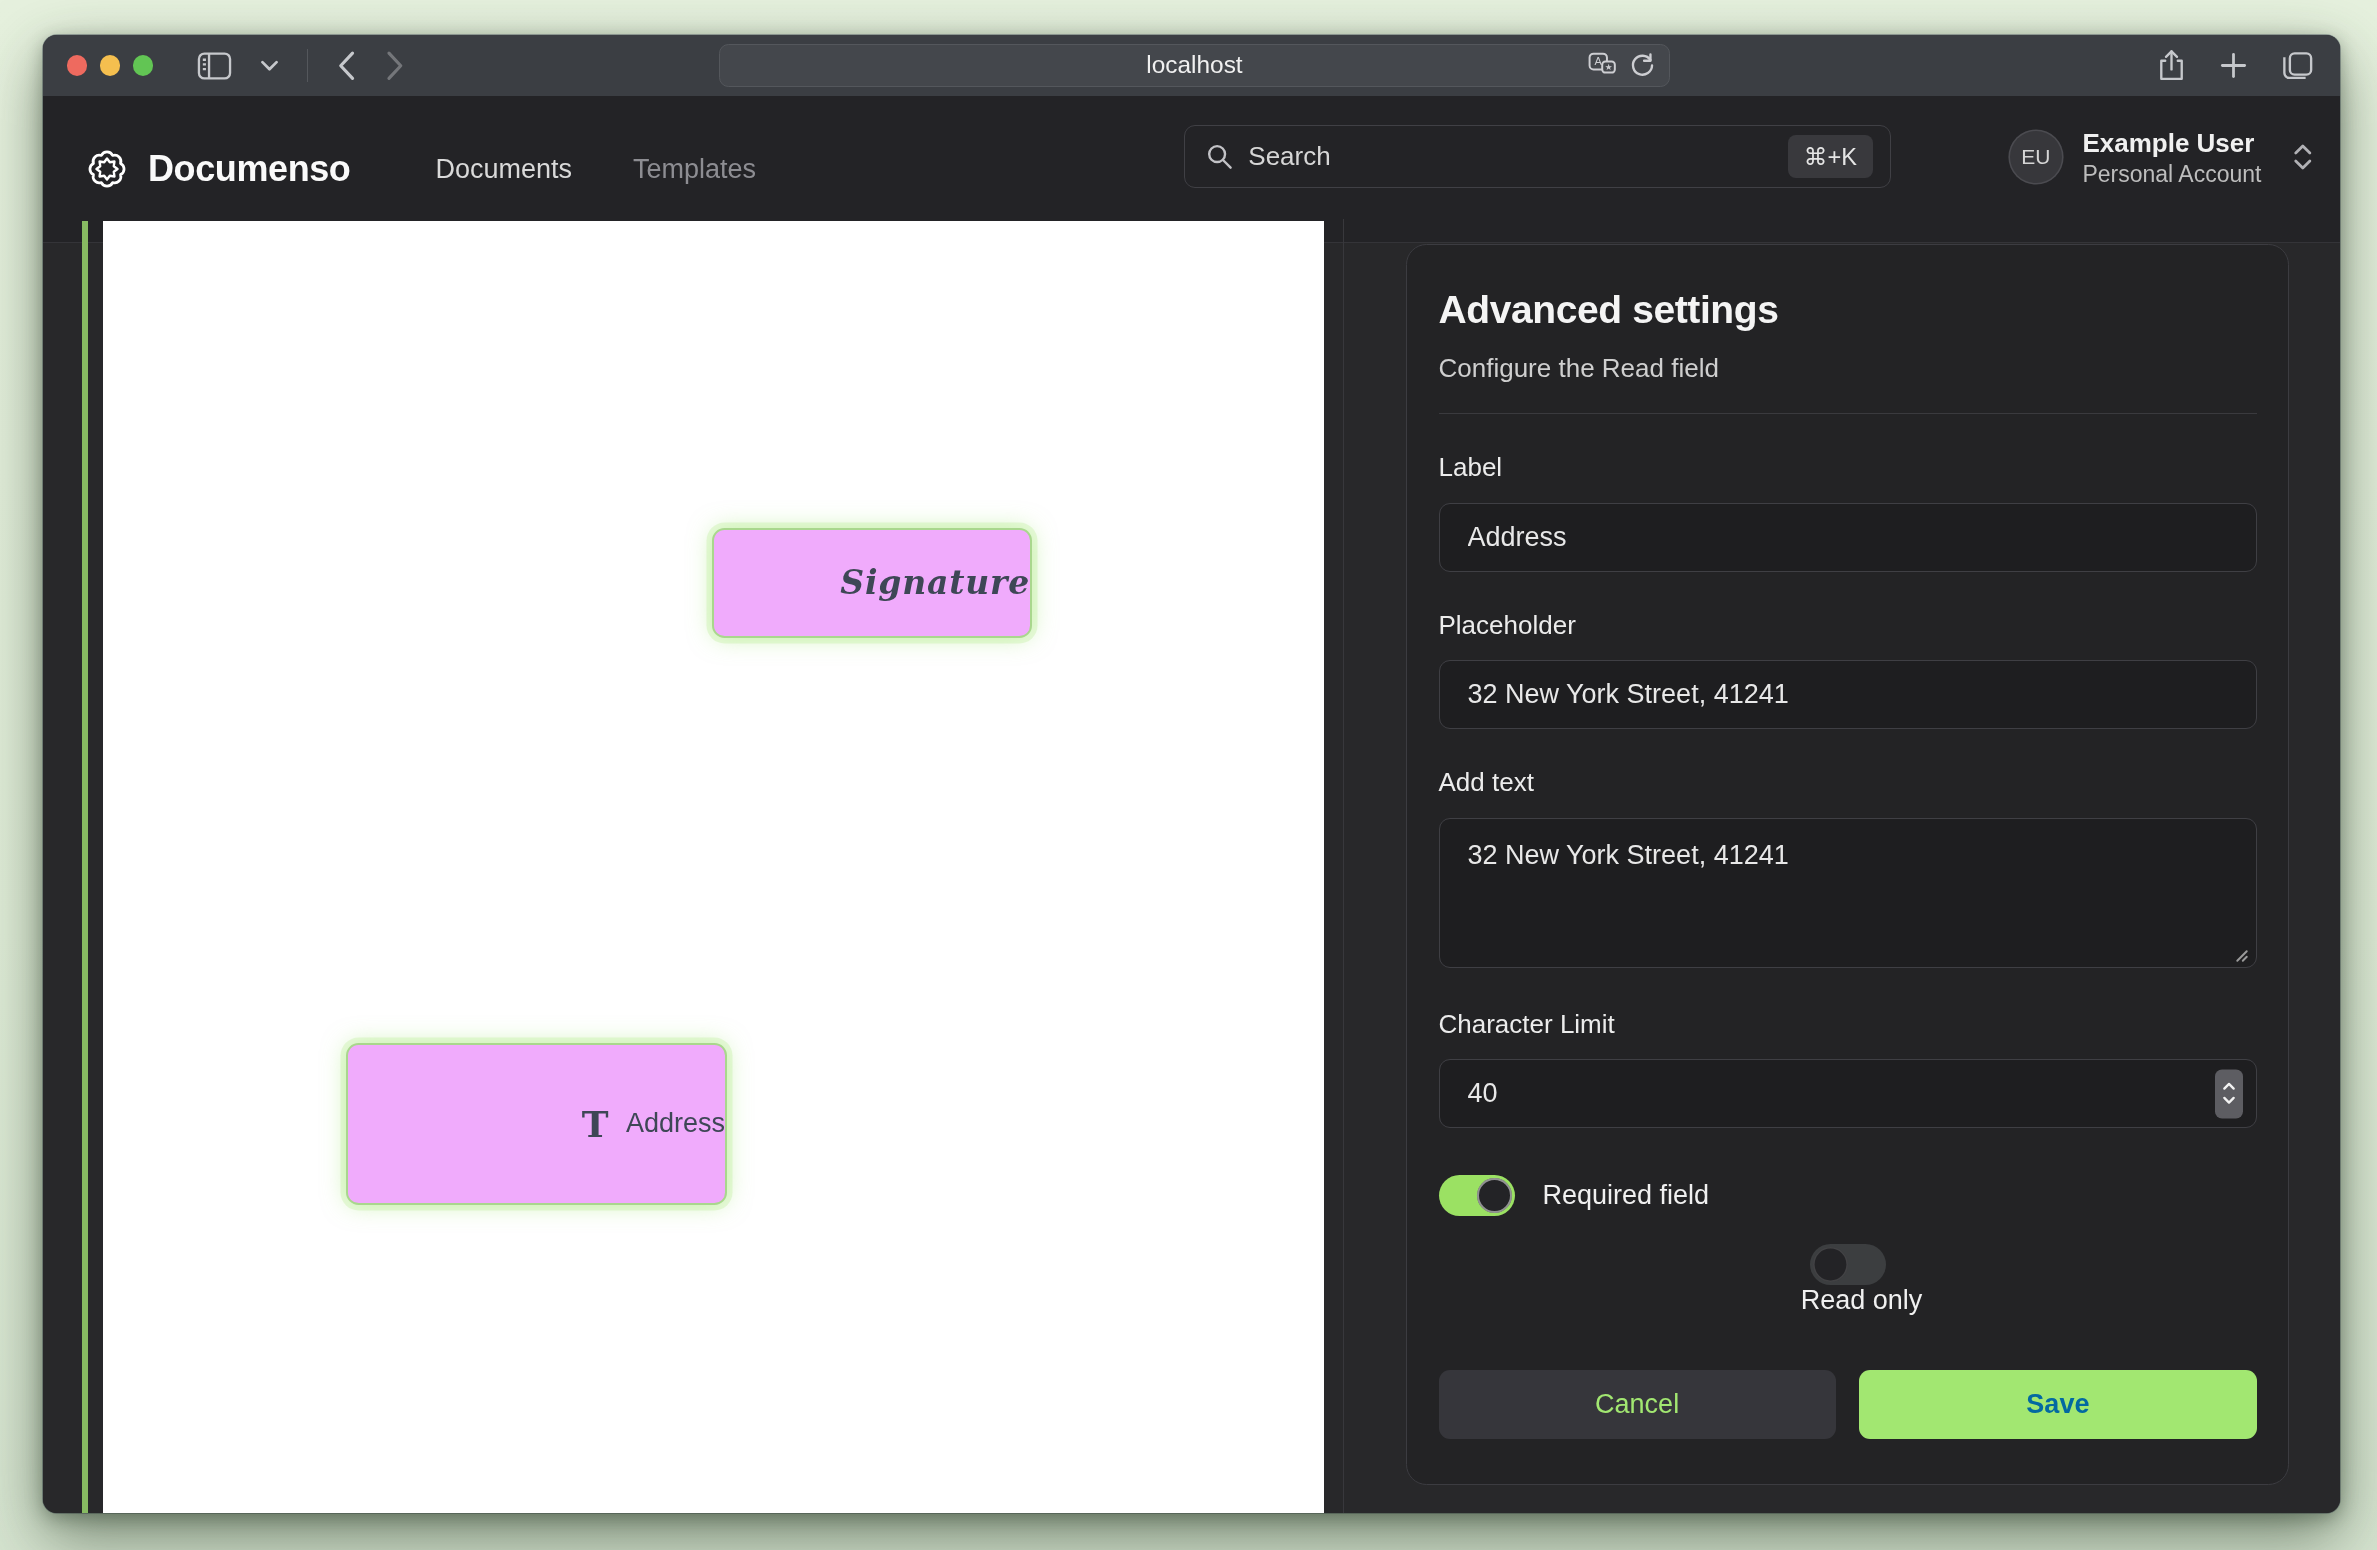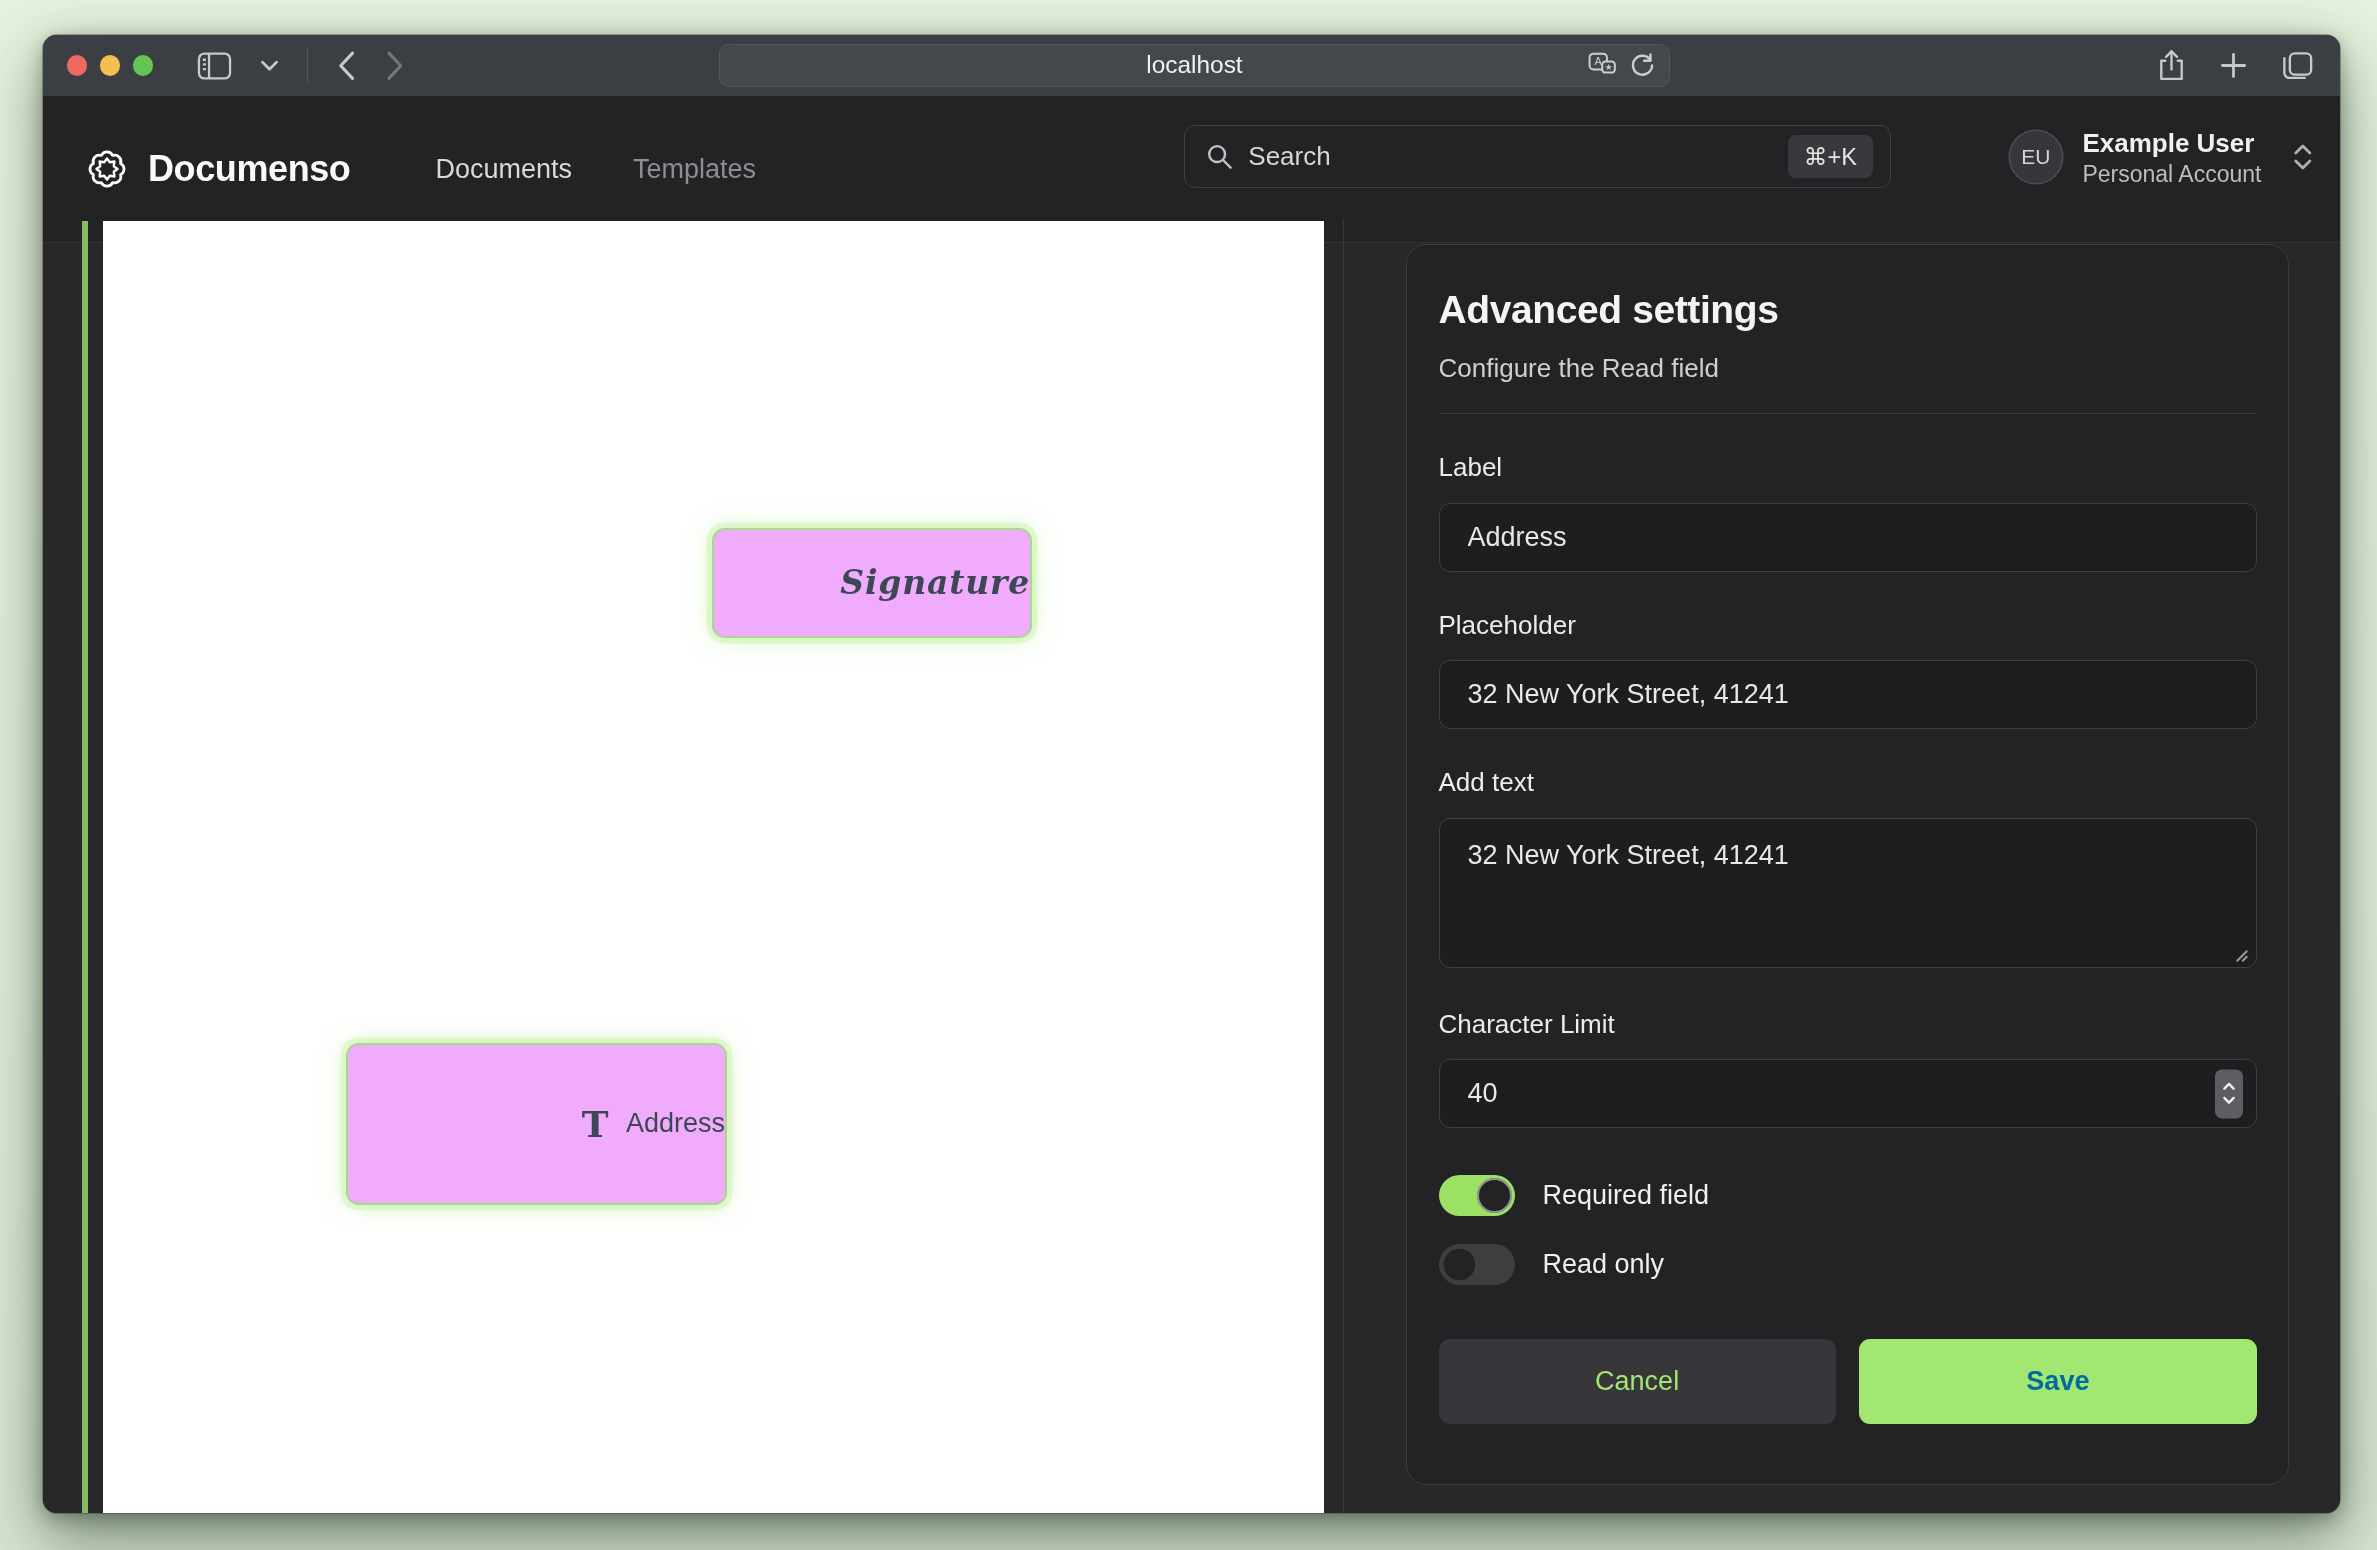--- a/index.html
+++ b/index.html
@@ -84,31 +84,31 @@
     font-family:"Liberation Sans","DejaVu Sans",sans-serif;
   }
   textarea.tinput { height:150px; padding:19px 28px; resize:none; line-height:35px; }
   .resize-handle { position:absolute; right:7.9px; bottom:7.9px; color:#9a9a9a; }
   .stepper {
     position:absolute; right:14px; top:50%; transform:translateY(-50%);
     width:28px; height:49px; border-radius:7px; background:#5d5d62;
     display:flex; flex-direction:column; align-items:center; justify-content:center; gap:4.7px; color:#f2f2f2;
   }
   .toggle-row { display:flex; align-items:center; margin-top:47px; }
-  .toggle-row + .toggle-row { margin-top:28px; }
+  .toggle-row + .toggle-row { margin-top:28px;flex-direction:column; }
   .toggle { width:76px; height:41px; border-radius:20.5px; position:relative; background:#3c3e40; flex:none; }
   .toggle.on { background:#9be163; }
   .toggle .knob {
     position:absolute; top:3.2px; left:3.2px; width:35px; height:35px; border-radius:50%;
     background:#232326; box-shadow:inset 0 0 0 1.6px rgba(255,255,255,.14);
   }
   .toggle.on .knob { left:38px; box-shadow:inset 0 0 0 2px rgba(255,255,255,.5); }
   .toggle-label { margin-left:28px; font-size:27px; font-weight:500; color:#f0f0f0; }
   .btn-row { display:flex; gap:23.6px; margin-top:54px; }
-  .btn { flex:1; height:85px; border:none; border-radius:11px; font-size:27px; cursor:pointer; font-family:"Liberation Sans","DejaVu Sans",sans-serif; }
+  .btn { flex:1; height:69px; border:none; border-radius:11px; font-size:27px; cursor:pointer; font-family:"Liberation Sans","DejaVu Sans",sans-serif; }
   .btn-cancel { background:#36363b; color:#a2e771; font-weight:500; }
   .btn-save { background:#a2e771; color:#0369a1; font-weight:600; }
   svg { display:block; }
 </style>
 </head>
 <body>
 
 <div class="window">
 
   <div class="toolbar">

